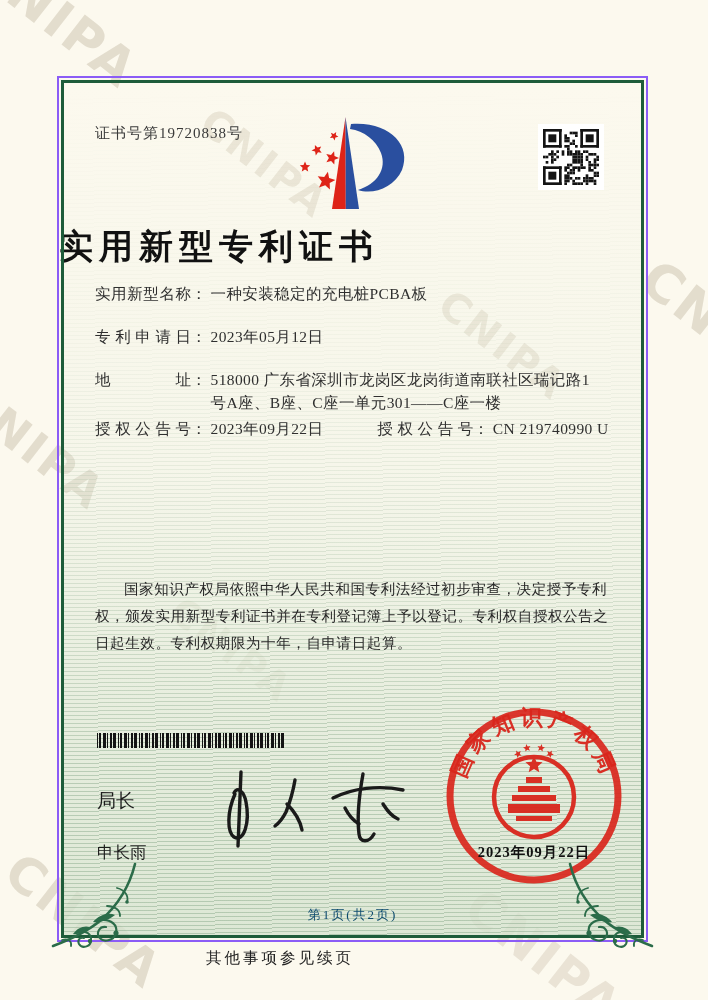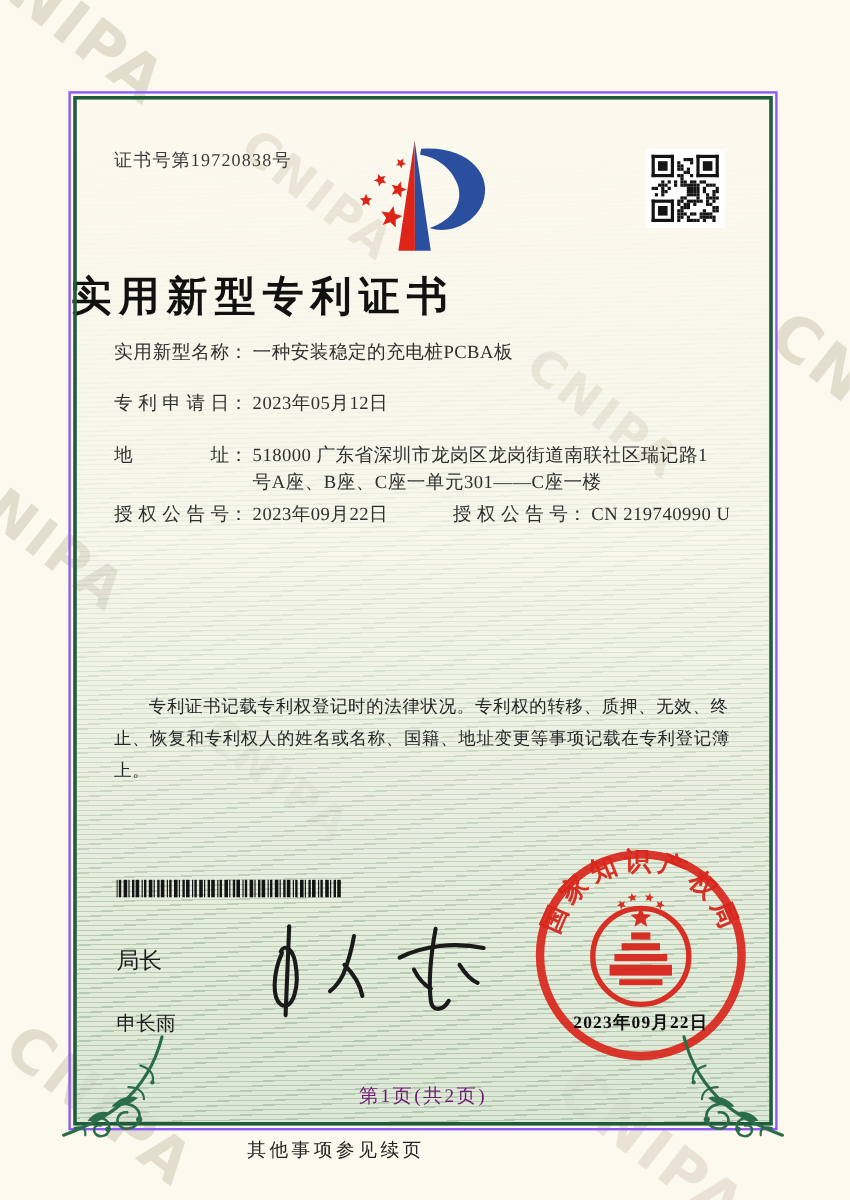--- a/index.html
+++ b/index.html
@@ -72,21 +72,21 @@
   .paras { position:absolute; left:36px; top:498px; width:528px; font-size:14.5px; line-height:1.86; color:#262626; }
   .paras p { text-indent:2em; letter-spacing:0.6px; }
   
   .barcode { position:absolute; left:38px; top:655px; width:188px; height:15px; }
   .signer-title { position:absolute; left:38px; top:710px; font-size:19px; font-family:"Liberation Sans","DejaVu Sans",sans-serif; color:#1c1c1c; }
   .signer-name  { position:absolute; left:38px; top:740px; font-size:16.5px; font-family:"Liberation Sans","DejaVu Sans",sans-serif; color:#1c1c1c;margin-top:24px; }
   .signature { position:absolute; left:148px; top:682px; width:212px; height:92px; }
   
   .seal { position:absolute; left:384px; top:627px; width:182px; height:182px; }
   
-  .page-no { position:absolute; left:0; bottom:16px; width:100%; text-align:center; font-size:16px; color:#701a75; letter-spacing:2px; }
+  .page-no { position:absolute; left:0; bottom:16px; width:100%; text-align:center; font-size:13px; color:#0c4a6e; letter-spacing:2px; }
   .footer-note { position:absolute; left:0; top:948px; width:560px; text-align:center; font-size:15.5px; color:#222; letter-spacing:3px; z-index:1; }
 </style>
 </head>
 <body>
 
 <span class="wm wm1">CNIPA</span>
 <span class="wm wm2">CNIPA</span>
 <span class="wm wm3">CNIPA</span>
 <span class="wm wm4">CNIPA</span>
 <span class="wm wm5">CNIPA</span>
@@ -302,21 +302,21 @@
       <div class="field-row addr">
         <span class="field-label">地址</span><span class="colon">：</span><span class="field-value">518000 广东省深圳市龙岗区龙岗街道南联社区瑞记路1号A座、B座、C座一单元301——C座一楼</span>
       </div>
       <div class="field-row grant-row">
         <span class="pair1"><span class="field-label">授权公告号</span><span class="colon">：</span><span class="field-value">2023年09月22日</span></span>
         <span class="pair2"><span class="field-label">授权公告号</span><span class="colon">：</span><span class="field-value">CN 219740990 U</span></span>
       </div>
     </div>
 
     <div class="paras">
-      <p>专利证书记载专利权登记时的法律状况。专利权的转移、质押、无效、终止、恢复和专利权人的姓名或名称、国籍、地址变更等事项记载在专利登记簿上。</p>
+      <p>国家知识产权局依照中华人民共和国专利法经过初步审查，决定授予专利权，颁发实用新型专利证书并在专利登记簿上予以登记。专利权自授权公告之日起生效。专利权期限为十年，自申请日起算。</p>
     </div>
 
     <svg class="barcode" id="barcode" viewBox="0 0 188 15">
         <rect x="0" y="0" width="1" height="15" fill="#141414"></rect>
         <rect x="2" y="0" width="2" height="15" fill="#141414"></rect>
         <rect x="6" y="0" width="3" height="15" fill="#141414"></rect>
         <rect x="10" y="0" width="1" height="15" fill="#141414"></rect>
         <rect x="13" y="0" width="2" height="15" fill="#141414"></rect>
         <rect x="16" y="0" width="3" height="15" fill="#141414"></rect>
         <rect x="21" y="0" width="1" height="15" fill="#141414"></rect>

